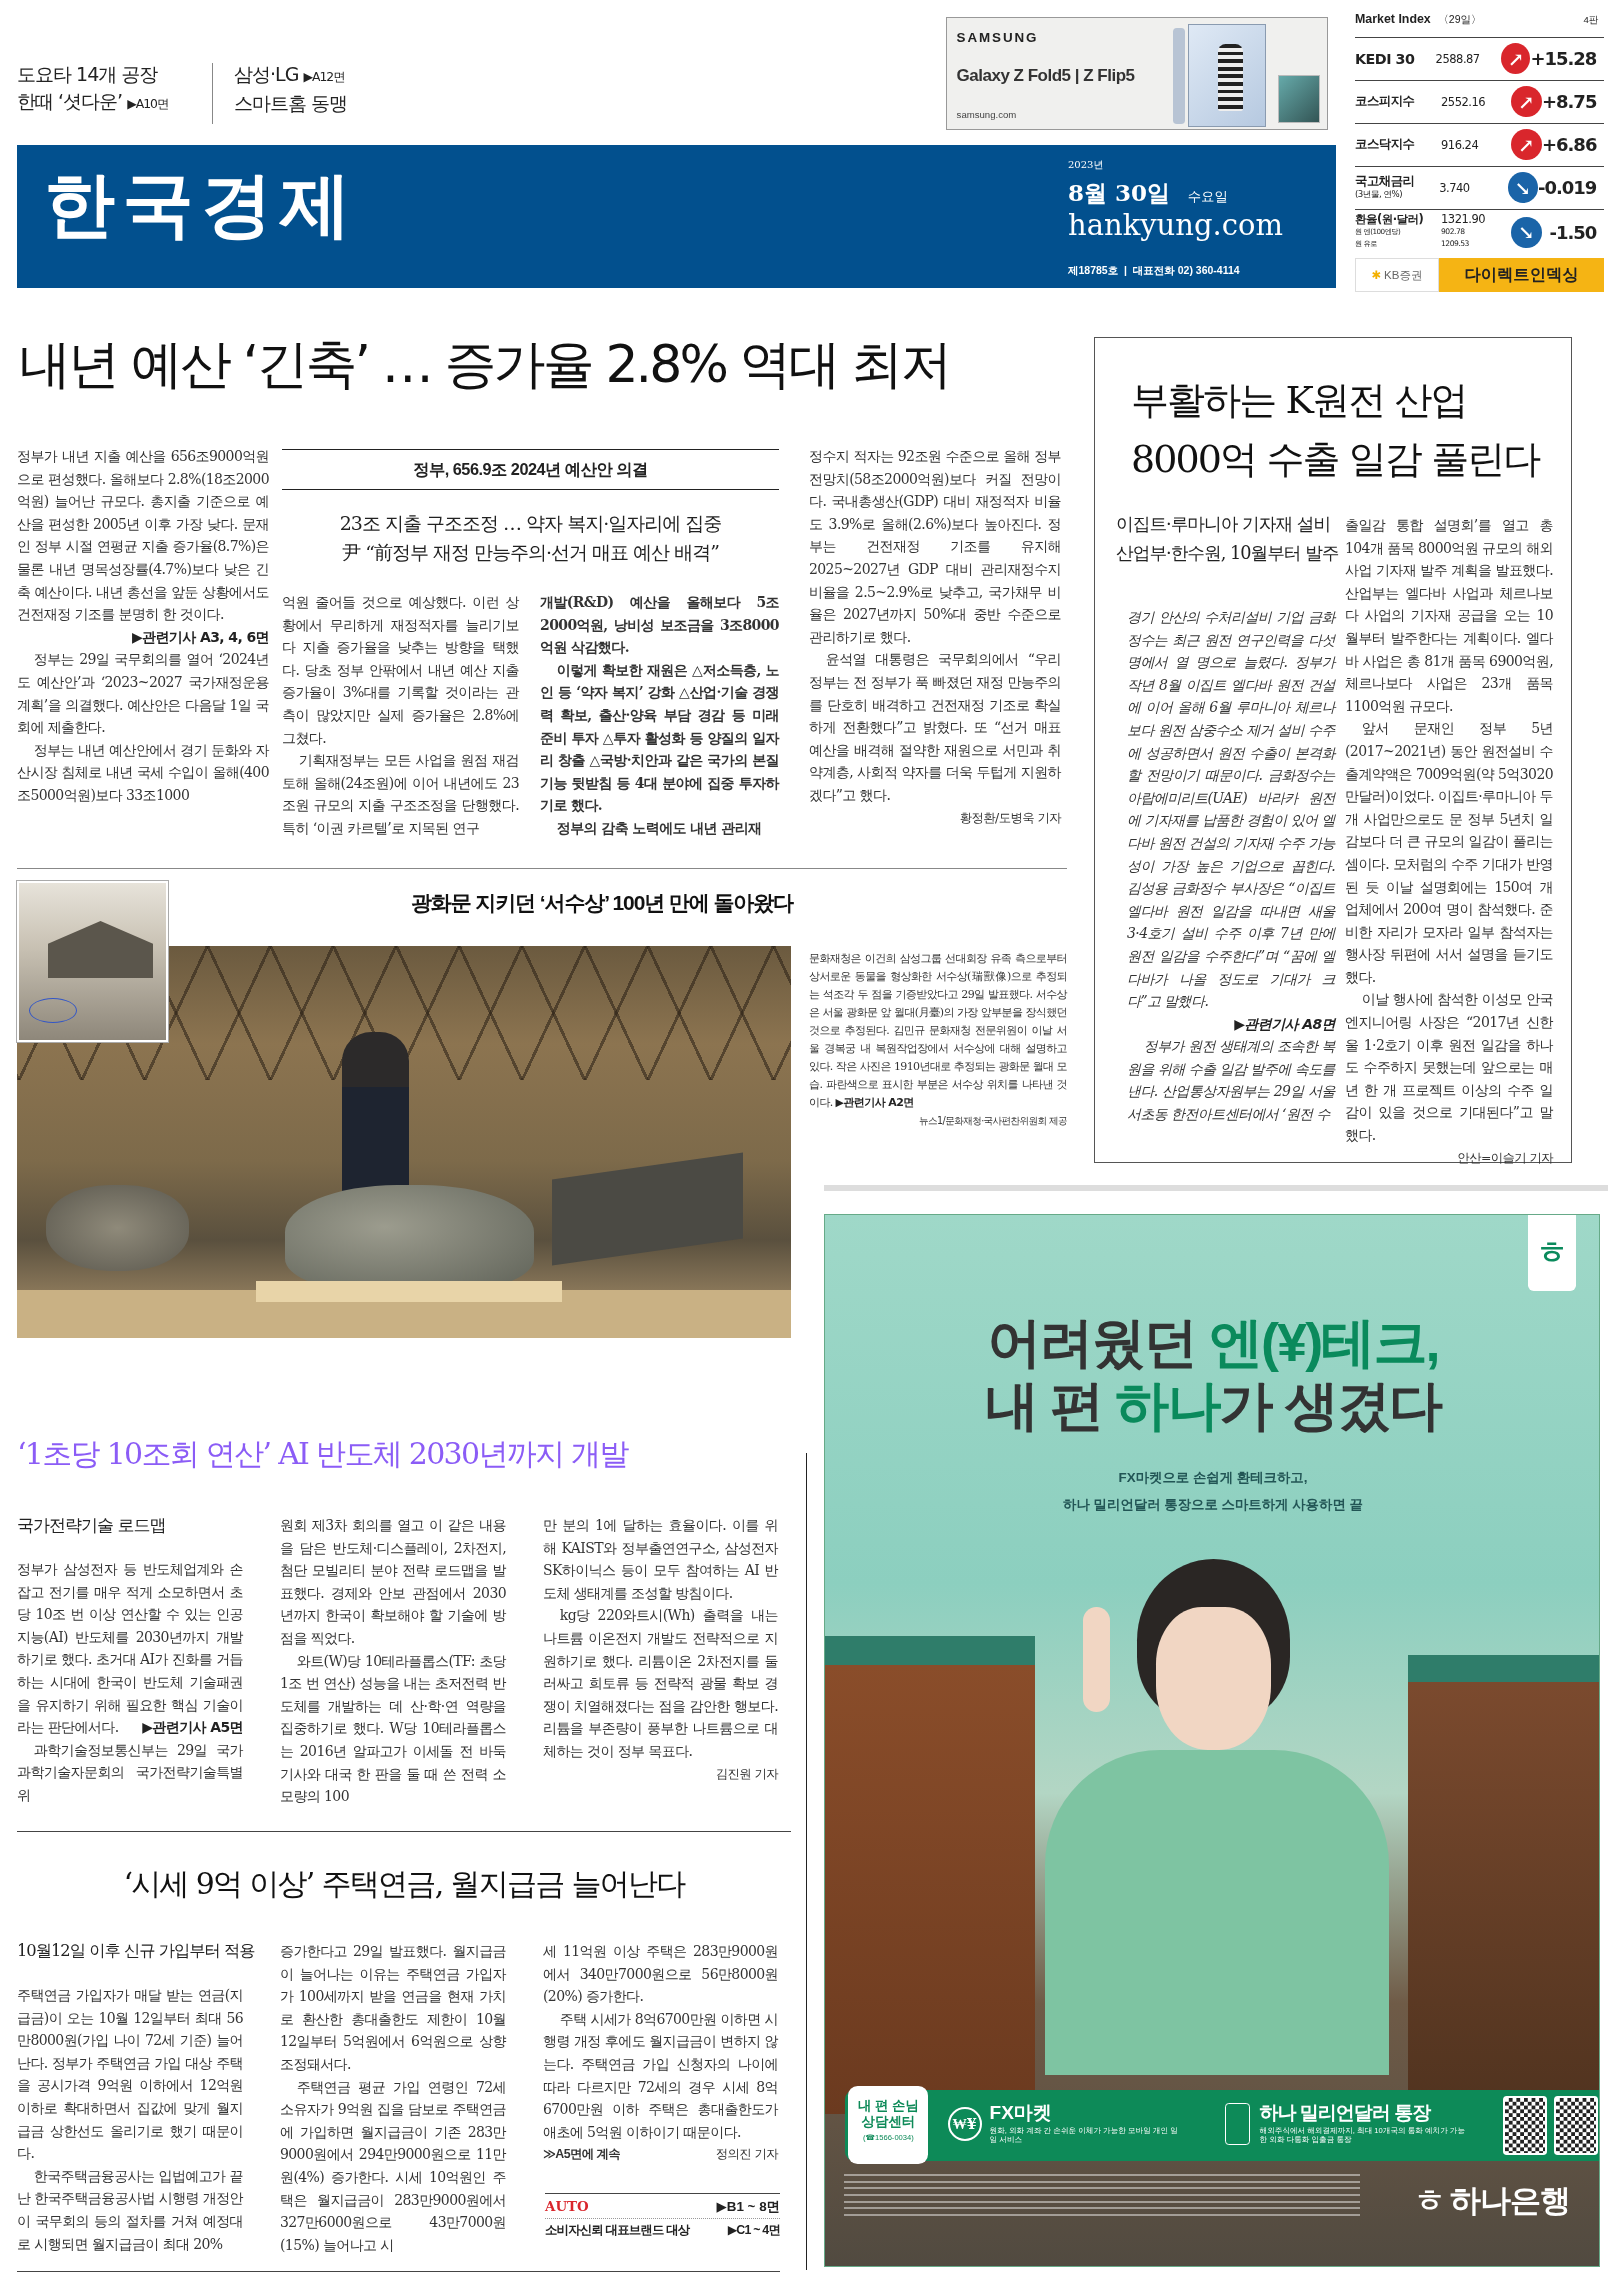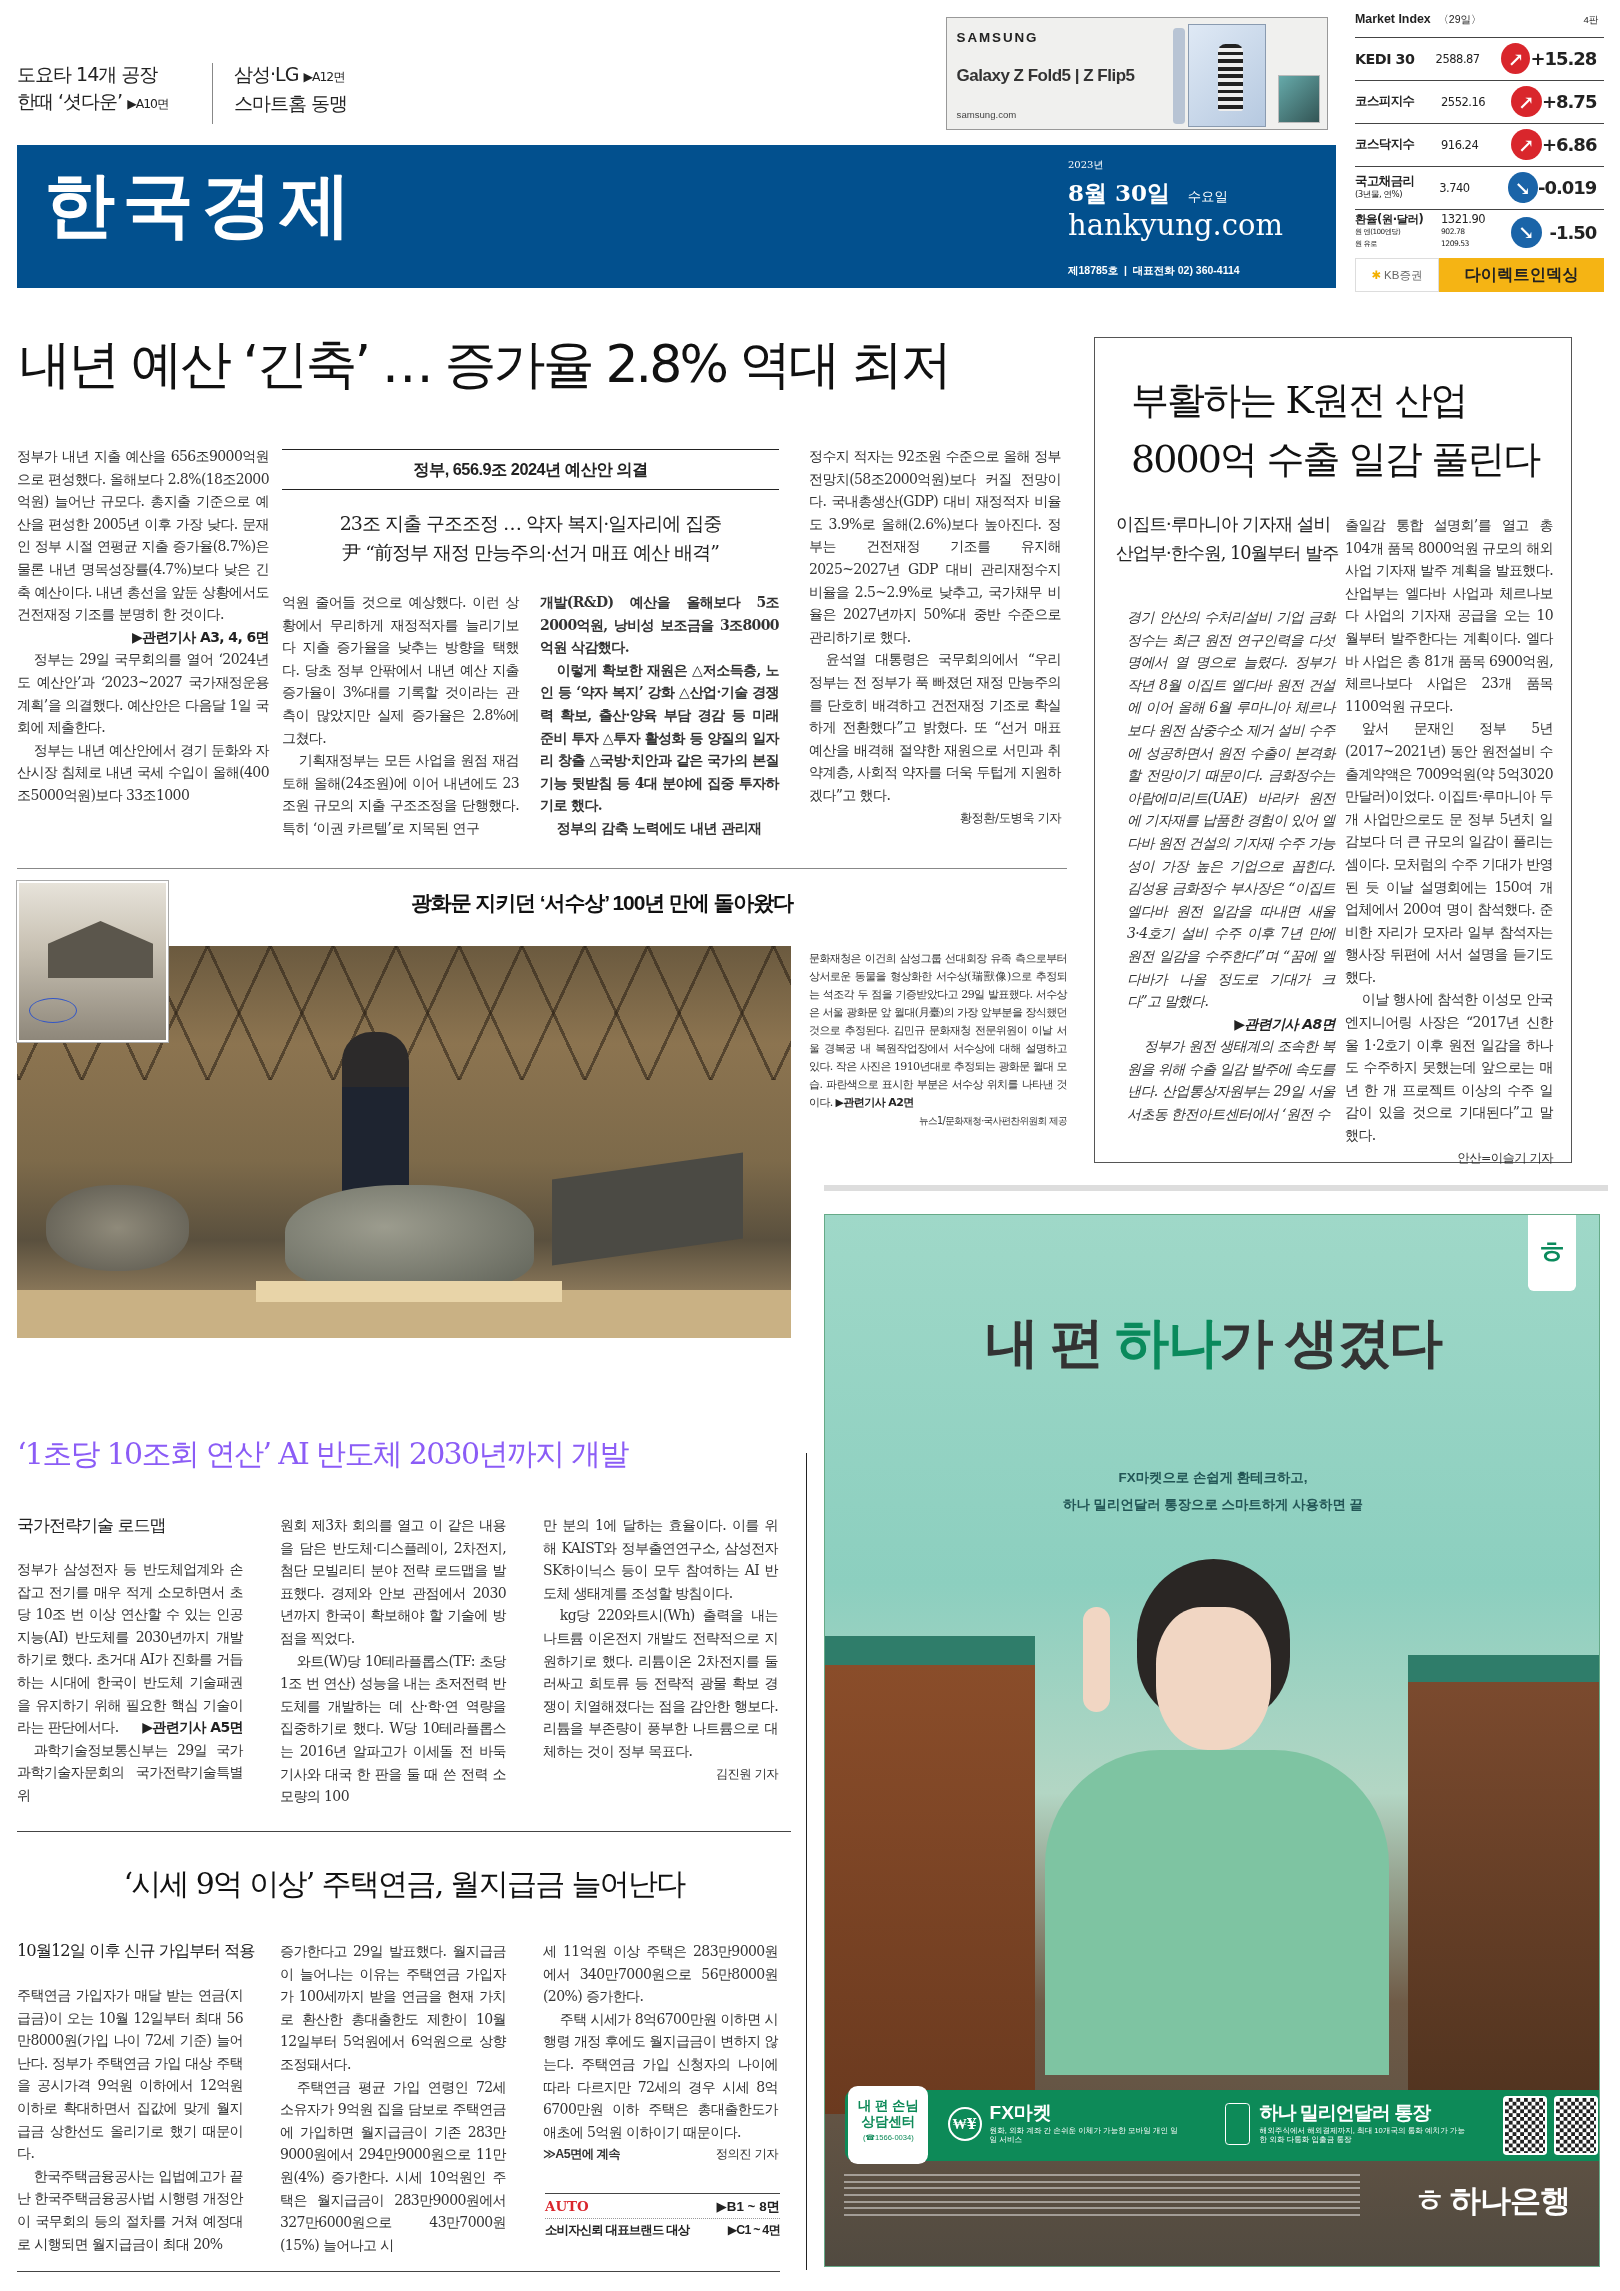--- a/index.html
+++ b/index.html
@@ -238,20 +238,21 @@
     <span>▶C1 ~ 4면</span>
   </div>
 </div>
 <div class="abs rule" style="left:17px; top:2271px; width:763px; background:#444;"></div>
 <div class="abs" style="left:806px; top:1453px; width:1px; height:817px; background:#222;"></div>
 
 <div class="abs" style="left:824px; top:1185px; width:784px; height:5.7px; background:#ddd;"></div>
 <div class="abs ad-hana" style="left:824px; top:1214px; width:776px; height:1053px; border:1px solid #6a8;">
   <div class="abs" style="right:23px; top:0; width:48px; height:76px; background:#fff; border-radius:0 0 5.7px 5.7px; display:flex; align-items:center; justify-content:center; font-size:31px; color:#0a8a5c; font-weight:bold;">ㅎ</div>
   <div class="abs sans" style="left:0; top:96px; width:776px; text-align:center; font-size:54px; font-weight:bold; line-height:63px; letter-spacing:-1.9px; color:#333;">
+    <div><span>어려웠던 </span><span style="color:#0a8a5c;">엔(¥)테크,</span></div>
     <div><span>내 편 </span><span style="color:#0a8a5c;">하나</span><span>가 생겼다</span></div>
   </div>
   <div class="abs sans" style="left:0; top:249px; width:776px; text-align:center; font-size:13.4px; font-weight:bold; line-height:27px; color:#255;">
     <div>FX마켓으로 손쉽게 환테크하고,</div>
     <div>하나 밀리언달러 통장으로 스마트하게 사용하면 끝</div>
   </div>
 
   <div class="abs" style="left:312px; top:344px; width:153px; height:163px; background:#2a2624; border-radius:50% 50% 40% 40%;"></div>
   <div class="abs" style="left:331px; top:392px; width:115px; height:143px; background:#f1d6c3; border-radius:40% 40% 45% 45%;"></div>
   <div class="abs" style="left:220px; top:535px; width:344px; height:325px; background:#7ec4a2; border-radius:115px 115px 0 0;"></div>

